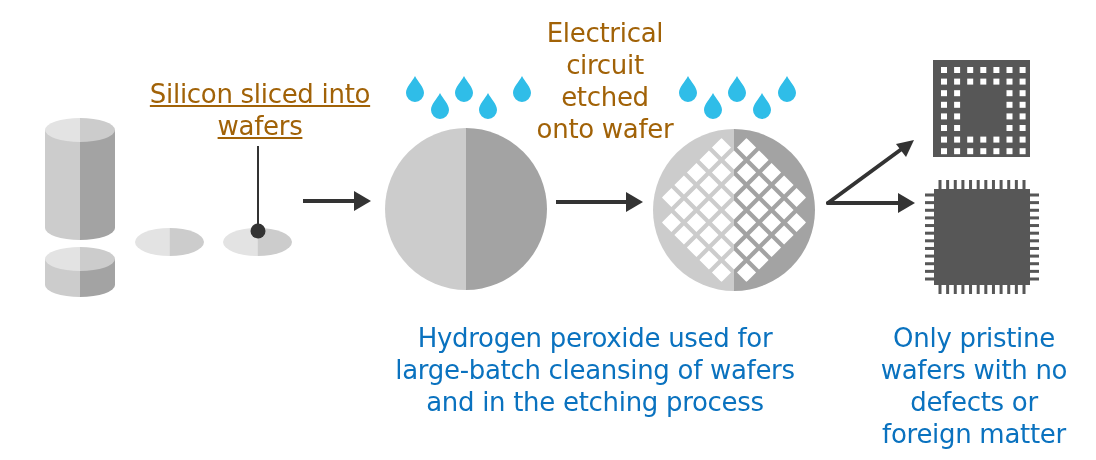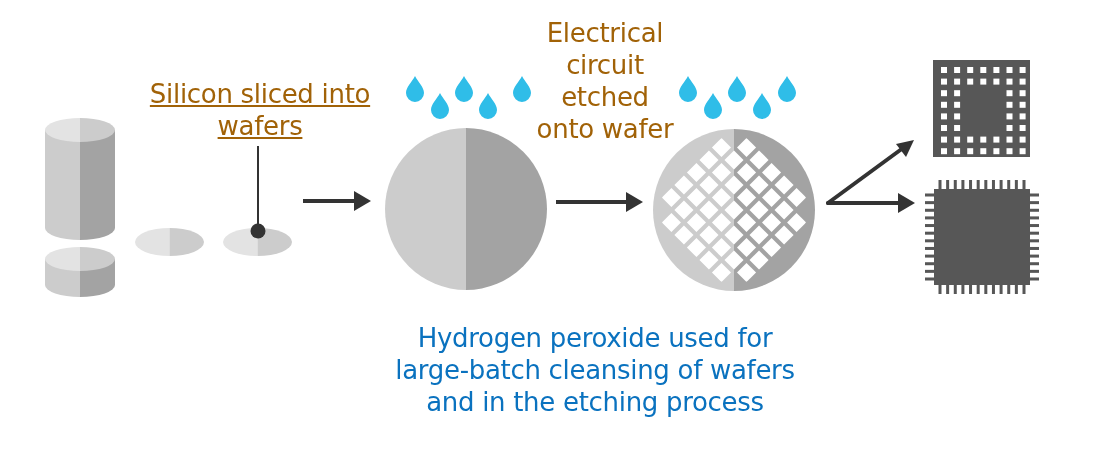--- a/index.html
+++ b/index.html
@@ -253,13 +253,17 @@
 
   <div id="lbl-sliced" class="lbl">Silicon sliced into
 wafers</div>
   <div id="lbl-circuit" class="lbl">Electrical
 circuit
 etched
 onto wafer</div>
   <div id="lbl-h2o2" class="lbl blue">Hydrogen peroxide used for
 large-batch cleansing of wafers
 and in the etching process</div>
+  <div id="lbl-pristine" class="lbl blue">Only pristine
+wafers with no
+defects or
+foreign matter</div>
 </div>
 
 </body></html>

